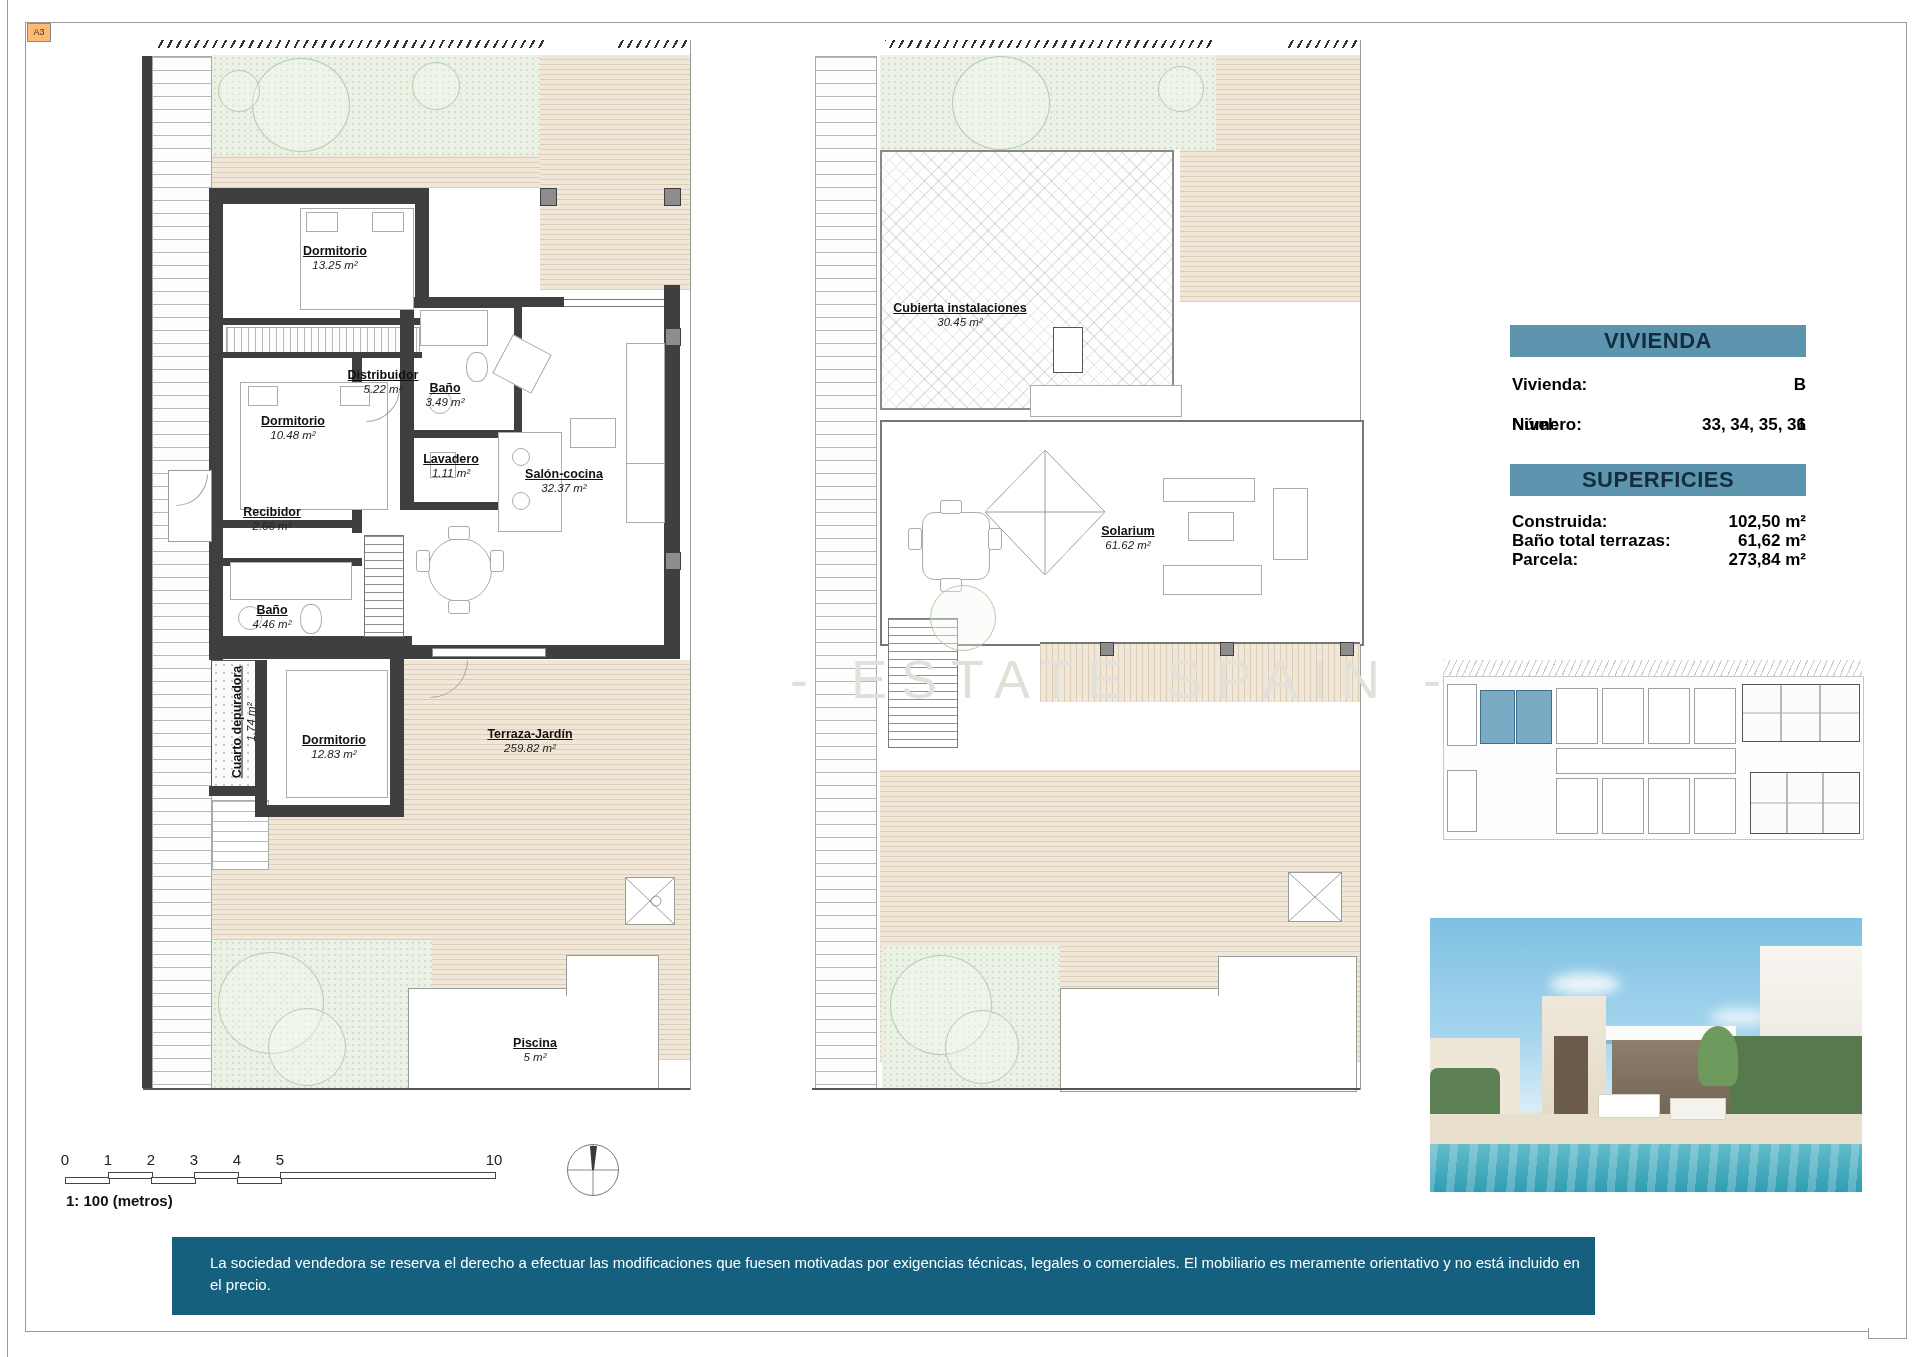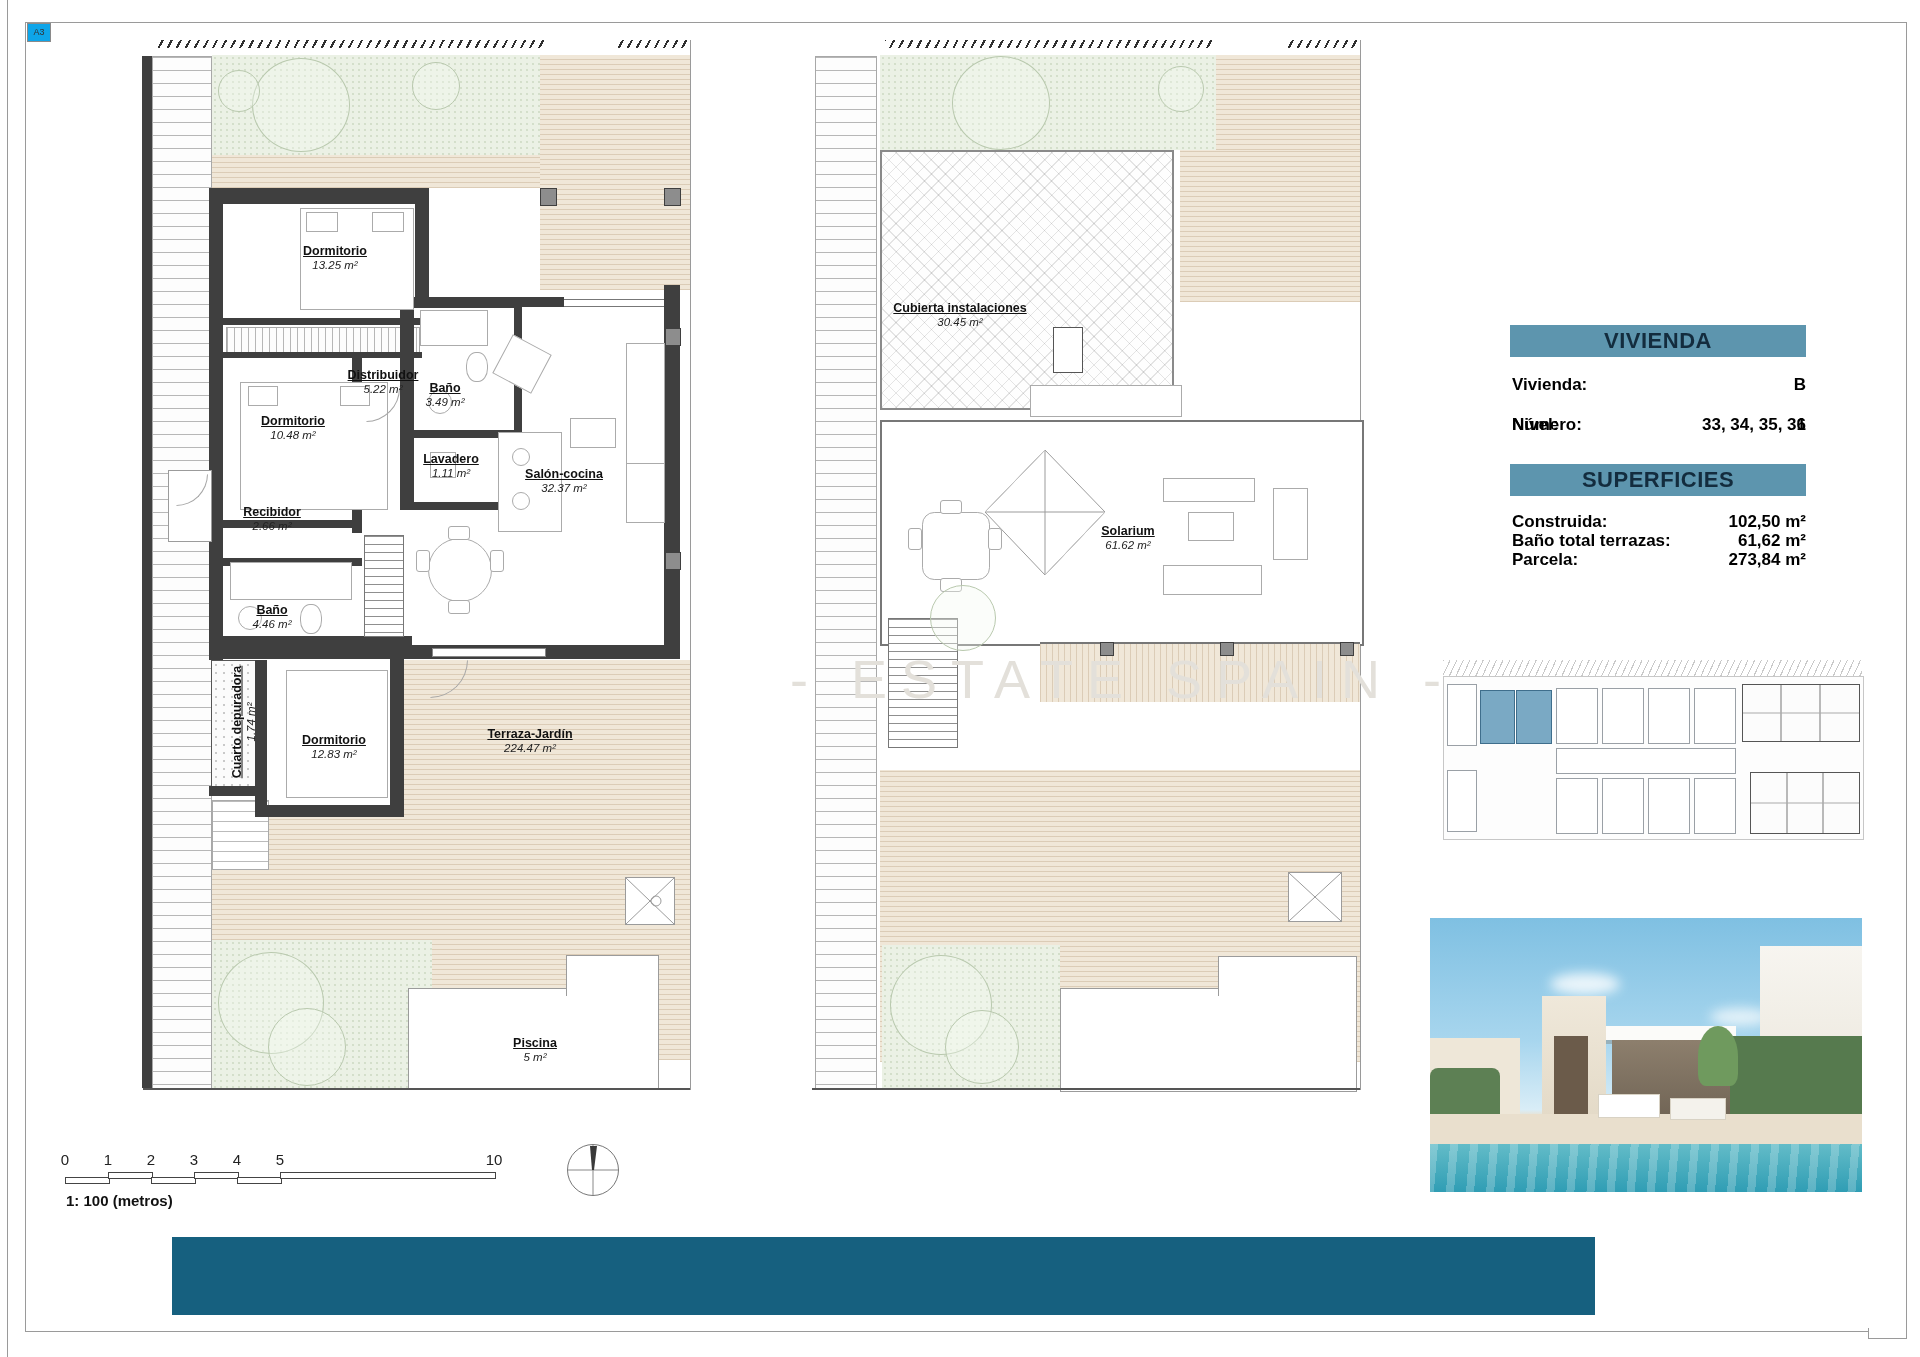--- a/index.html
+++ b/index.html
@@ -51,21 +51,21 @@
   
   .photo{position:absolute;left:1430px;top:918px;width:432px;height:274px;overflow:hidden;}
 </style>
 </head>
 <body>
 
 <div id="sheet">
 
   <div class="frameline" style="left:7px;top:0;width:1px;height:1357px;"></div>
   <div class="frame" style="left:25px;top:22px;width:1880px;height:1308px;"></div>
-  <div class="abs" style="left:27px;top:23px;width:22px;height:17px;border:1px solid #8a8a8a;background:#0ea5e9;font-size:9px;text-align:center;line-height:17px;color:#333;"><span>A3</span></div>
+  <div class="abs" style="left:27px;top:23px;width:22px;height:17px;border:1px solid #8a8a8a;background:#fdba74;font-size:9px;text-align:center;line-height:17px;color:#333;"><span>A3</span></div>
   <div class="abs" style="left:1868px;top:1328px;width:37px;height:10px;border:1px solid #9a9a9a;border-top:none;background:#fff;"></div>
 
   <div>
 
     <div class="zz" style="left:155px;top:40px;width:392px;"></div>
     <div class="zz" style="left:618px;top:40px;width:72px;"></div>
 
     <div class="abs slats" style="left:152px;top:56px;width:58px;height:1032px;"></div>
     <div class="wall" style="left:142px;top:56px;width:10px;height:1032px;"></div>
     <div class="frameline" style="left:690px;top:40px;width:1px;height:1050px;"></div>
@@ -200,21 +200,21 @@
     <div class="rlabel" style="left:243px;top:722px;transform:translate(-50%,-50%) rotate(-90deg);">
       <div class="nm">Cuarto depuradora</div>
       <div class="ar">1.74 m²</div>
     </div>
     <div class="rlabel" style="left:334px;top:733px;">
       <div class="nm">Dormitorio</div>
       <div class="ar">12.83 m²</div>
     </div>
     <div class="rlabel" style="left:530px;top:727px;">
       <div class="nm">Terraza-Jardín</div>
-      <div class="ar">224.47 m²</div>
+      <div class="ar">259.82 m²</div>
     </div>
     <div class="rlabel" style="left:535px;top:1036px;">
       <div class="nm">Piscina</div>
       <div class="ar">5 m²</div>
     </div>
   </div>
 
   <div>
     <div class="zz" style="left:885px;top:40px;width:330px;"></div>
     <div class="zz" style="left:1288px;top:40px;width:72px;"></div>
@@ -383,15 +383,16 @@
   </div>
   <div class="compass" style="left:567px;top:1144px;">
     <svg width="50" height="50">
       <line x1="0" y1="25" x2="50" y2="25" stroke="#888"></line>
       <line x1="25" y1="0" x2="25" y2="50" stroke="#888"></line>
       <polygon points="22,1 29,1 26,25 24,25" fill="#3a3a3a"></polygon>
     </svg>
   </div>
 
   <div class="legal">
+    <div>La sociedad vendedora se reserva el derecho a efectuar las modificaciones que fuesen motivadas por exigencias técnicas, legales o comerciales. El mobiliario es meramente orientativo y no está incluido en el precio.</div>
   </div>
 
 </div>
 
 </body></html>

